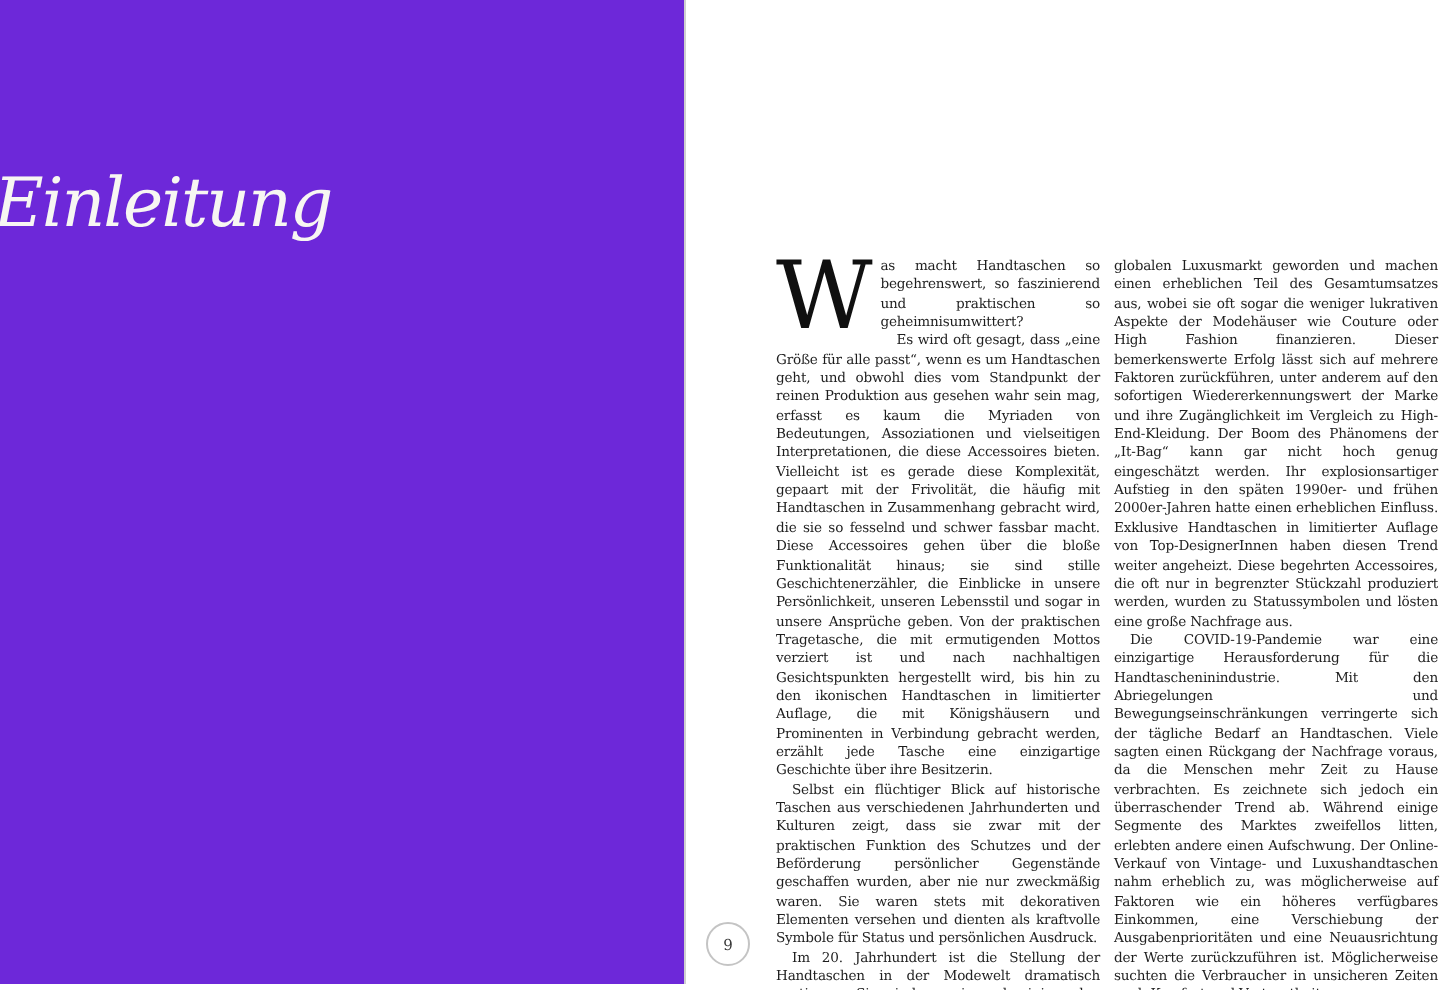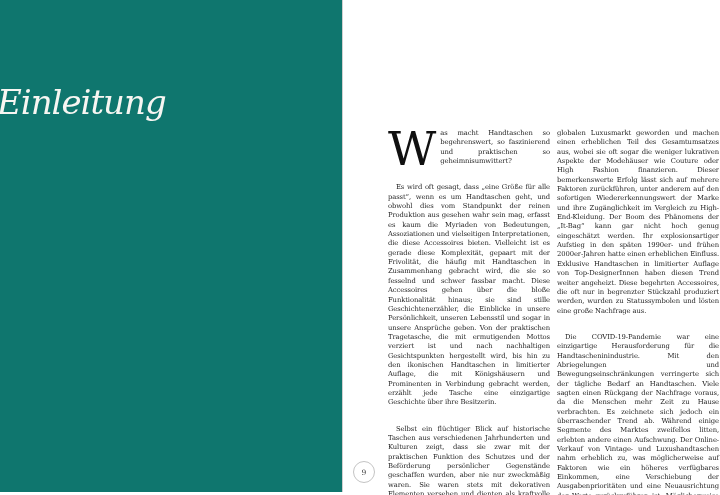--- a/index.html
+++ b/index.html
@@ -15,21 +15,21 @@
     overflow: hidden;
     font-family: "DejaVu Serif", serif;
   }
   
   .left-page {
     position: absolute;
     left: 0;
     top: 0;
     width: 342px;
     height: 492px;
-    background: #0f766e;
+    background: #6d28d9;
   }
   .chapter-title {
     position: absolute;
     left: -3px;
     top: 82px;
     margin: 0;
     color: #f7f6f2;
     font-style: italic;
     font-weight: normal;
     font-size: 34px;
@@ -59,21 +59,21 @@
     width: 162px;
     text-align: justify;
     font-size: 6.8px;
     line-height: 9.35px;
     color: #1e1e1e;
     letter-spacing: -0.1px;
   }
   .col-1 { left: 45px; }
   .col-2 { left: 214px; }
   .text-col p { margin: 0; padding: 0; }
-  .text-col p.indent { text-indent: 8px; margin-top: 17px; }
+  .text-col p.indent { text-indent: 8px; }
   .dropcap {
     float: left;
     font-size: 47px;
     line-height: 37px;
     height: 37px;
     margin: 1px 4px 0 0;
     color: #101010;
   }
   
   .page-badge {

